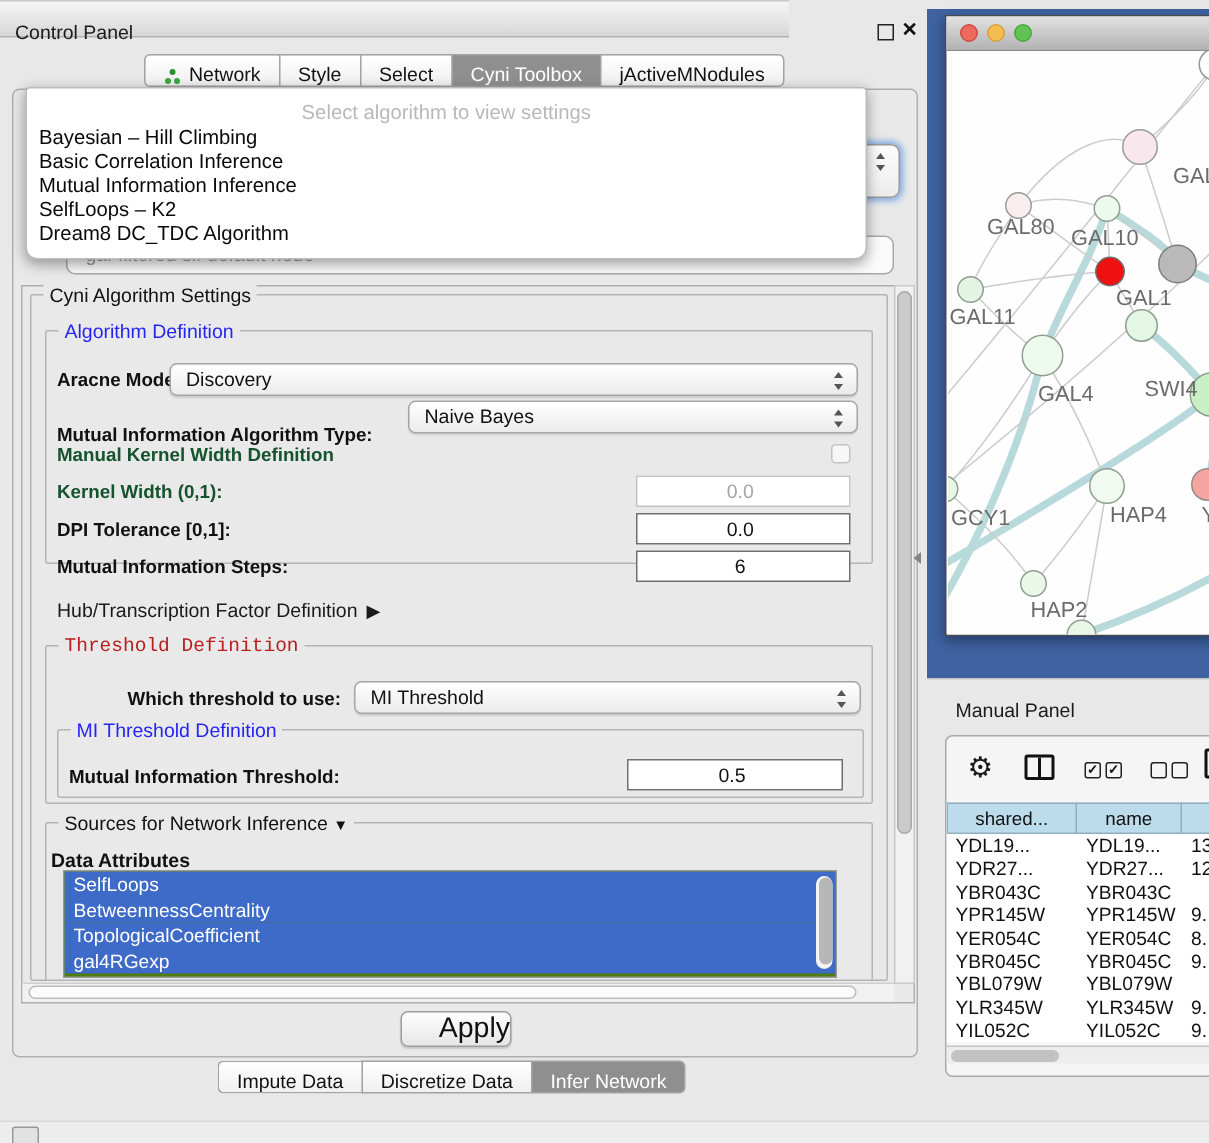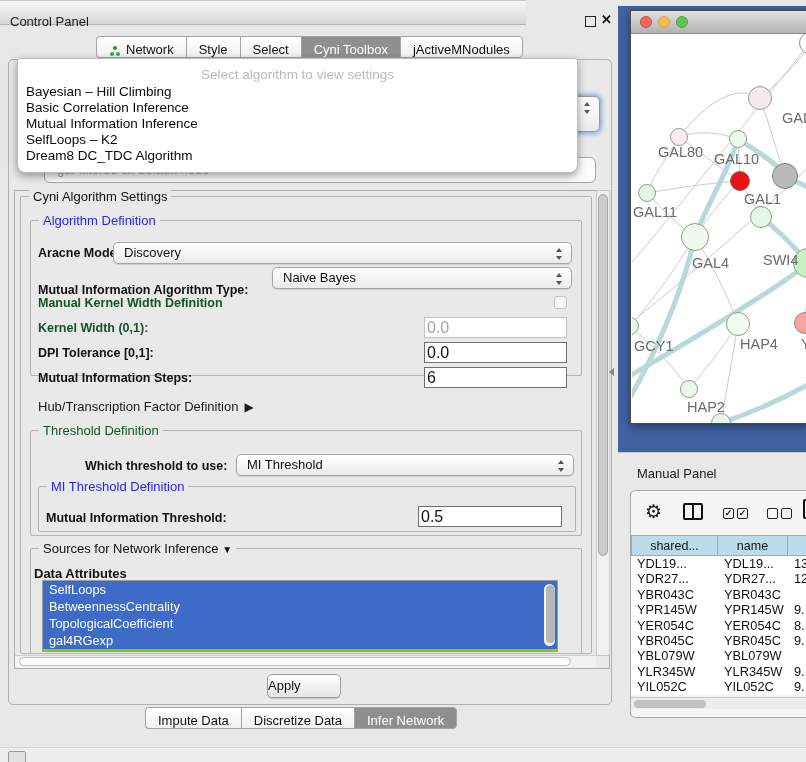--- a/index.html
+++ b/index.html
@@ -52,21 +52,21 @@
                    background:#e9e9e9;box-sizing:border-box;}
   #v-scroll{left:596px;top:190px;width:14px;height:466px;background:#f1f1f1;border:1px solid #c9c9c9;box-sizing:border-box;}
   #v-thumb{left:598px;top:194px;width:10px;height:362px;background:#cbcbcb;border:1px solid #a8a8a8;border-radius:6px;box-sizing:border-box;}
   #h-scroll{left:15px;top:655px;width:581px;height:13px;background:#f1f1f1;border-top:1px solid #cfcfcf;box-sizing:border-box;}
   #h-thumb{left:19px;top:657px;width:552px;height:9px;background:#fcfcfc;border:1px solid #bdbdbd;border-radius:5px;box-sizing:border-box;}
 
   
   .group{border:1px solid #b4b4b4;border-radius:2px;box-sizing:border-box;}
   .group-label{position:absolute;top:-8px;left:8px;background:#e9e9e9;padding:0 4px;font-size:13px;white-space:nowrap;}
   .blue-label{color:#2525ef;}
-  .green-label{color:#14532d;}
+  .green-label{color:#b91c1c;font-family:Liberation Mono, monospace;}
 
   #grp-cyni{left:20px;top:196px;width:572px;height:458px;}
   #grp-algdef{left:30px;top:220px;width:552px;height:156px;}
   #grp-threshold{left:30px;top:430px;width:552px;height:106px;}
   #grp-mithdef{left:38px;top:486px;width:538px;height:46px;}
   #grp-sources{left:30px;top:548px;width:552px;height:106px;border-bottom:none;}
 
   .flabel{font-size:12.5px;font-weight:bold;color:#111;white-space:nowrap;}
   .flabel.dis{color:#14532d;}
 
@@ -74,36 +74,36 @@
   .combo{height:22px;border:1px solid #a6a6a6;border-radius:5px;background:linear-gradient(#ffffff,#ebebeb);
          box-sizing:border-box;font-size:13px;line-height:20px;padding-left:10px;
          box-shadow:0 1px 1px rgba(0,0,0,.12);}
   .combo-arrows{position:absolute;right:9px;top:4px;width:7px;height:14px;}
   .combo-arrows::before{content:"";position:absolute;left:1px;top:1px;border-left:3.5px solid transparent;
          border-right:3.5px solid transparent;border-bottom:4px solid #555;}
   .combo-arrows::after{content:"";position:absolute;left:1px;bottom:1px;border-left:3.5px solid transparent;
          border-right:3.5px solid transparent;border-top:4px solid #555;}
 
   .tfield{height:21px;border:1px solid #6f6f6f;background:#fff;box-sizing:border-box;
-          font-size:16px;text-align:left;padding:0 6px 0 2px;font-family:"Liberation Sans",sans-serif;color:#111;width:100%;}
+          font-size:13px;text-align:center;padding:0 6px 0 2px;font-family:"Liberation Sans",sans-serif;color:#111;width:100%;}
   .tfield.dis{border:1px solid #c3c3c3;color:#a5a5a5;}
   .cbox{width:13px;height:13px;border:1px solid #c3c3c3;border-radius:3px;background:#f6f6f6;box-sizing:border-box;}
 
   #hub-row{left:38px;top:399px;font-size:13px;font-weight:500;color:#1a1a1a;}
   .tri-glyph{font-size:12px;margin-left:6px;}
 
   
-  #attr-list{left:42px;top:580px;width:516px;height:72px;background:#84cc16;border:1px solid #9a9a9a;
+  #attr-list{left:42px;top:580px;width:516px;height:72px;background:#4d7c0f;border:1px solid #9a9a9a;
              overflow:hidden;box-sizing:border-box;}
   .attr-item{height:17px;line-height:17px;font-size:12.8px;color:#fff;padding-left:6px;}
   #attr-vscroll{position:absolute;right:2px;top:3px;width:11px;height:62px;background:#f4f4f4;border-radius:6px;}
   #attr-vthumb{position:absolute;right:2px;top:4px;width:9px;height:58px;background:#b7b7b7;border-radius:5px;}
 
   #apply-btn{left:267px;top:674px;width:72px;height:22px;border:1px solid #9e9e9e;border-radius:5px;
-             background:linear-gradient(#ffffff,#e6e6e6);font-size:13px;text-align:left;line-height:21px;
+             background:linear-gradient(#ffffff,#e6e6e6);font-size:19px;text-align:right;line-height:21px;
              box-shadow:0 1px 1px rgba(0,0,0,.15);}
 
   
   #collapse-arrow{left:609px;top:368px;width:0;height:0;border-top:4px solid transparent;
                   border-bottom:4px solid transparent;border-right:5px solid #858585;}
 
   
   #desktop{left:618px;top:6px;width:188px;height:446px;background:#3f62a0;}
   #net-window{left:630px;top:10px;width:180px;height:414px;border:1px solid #4a4a4a;
               box-shadow:0 3px 8px rgba(0,0,20,.4);box-sizing:border-box;background:#fff;}

